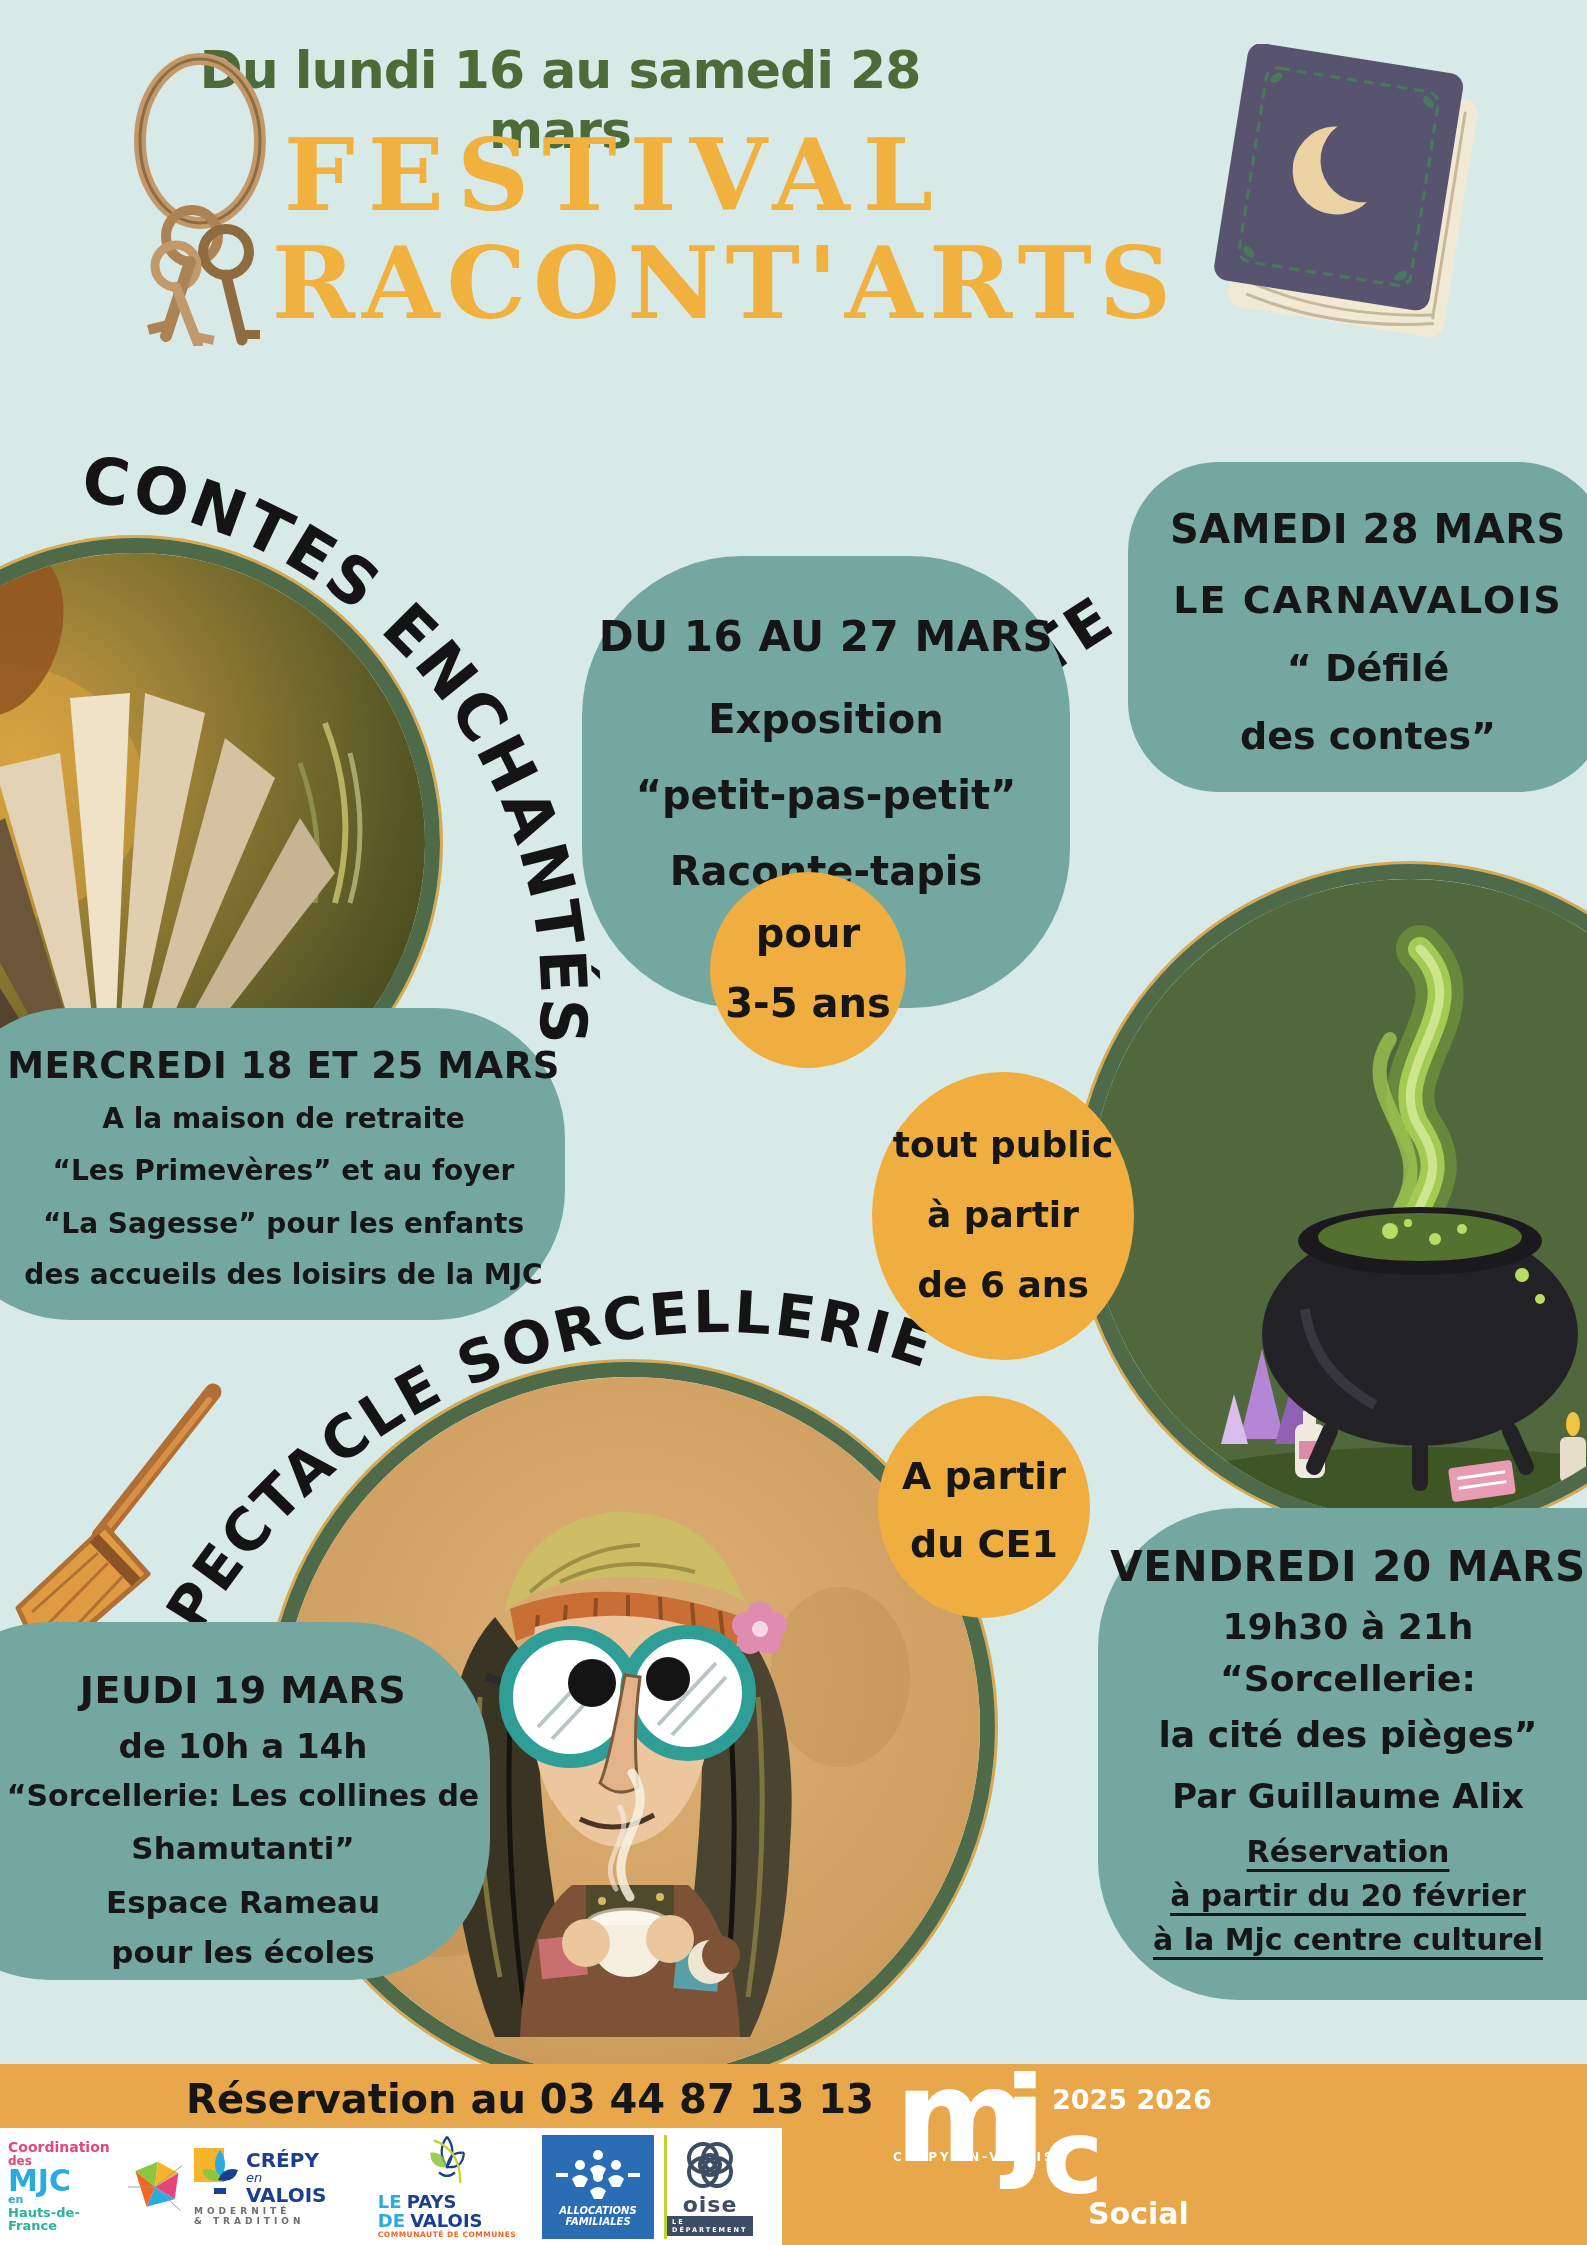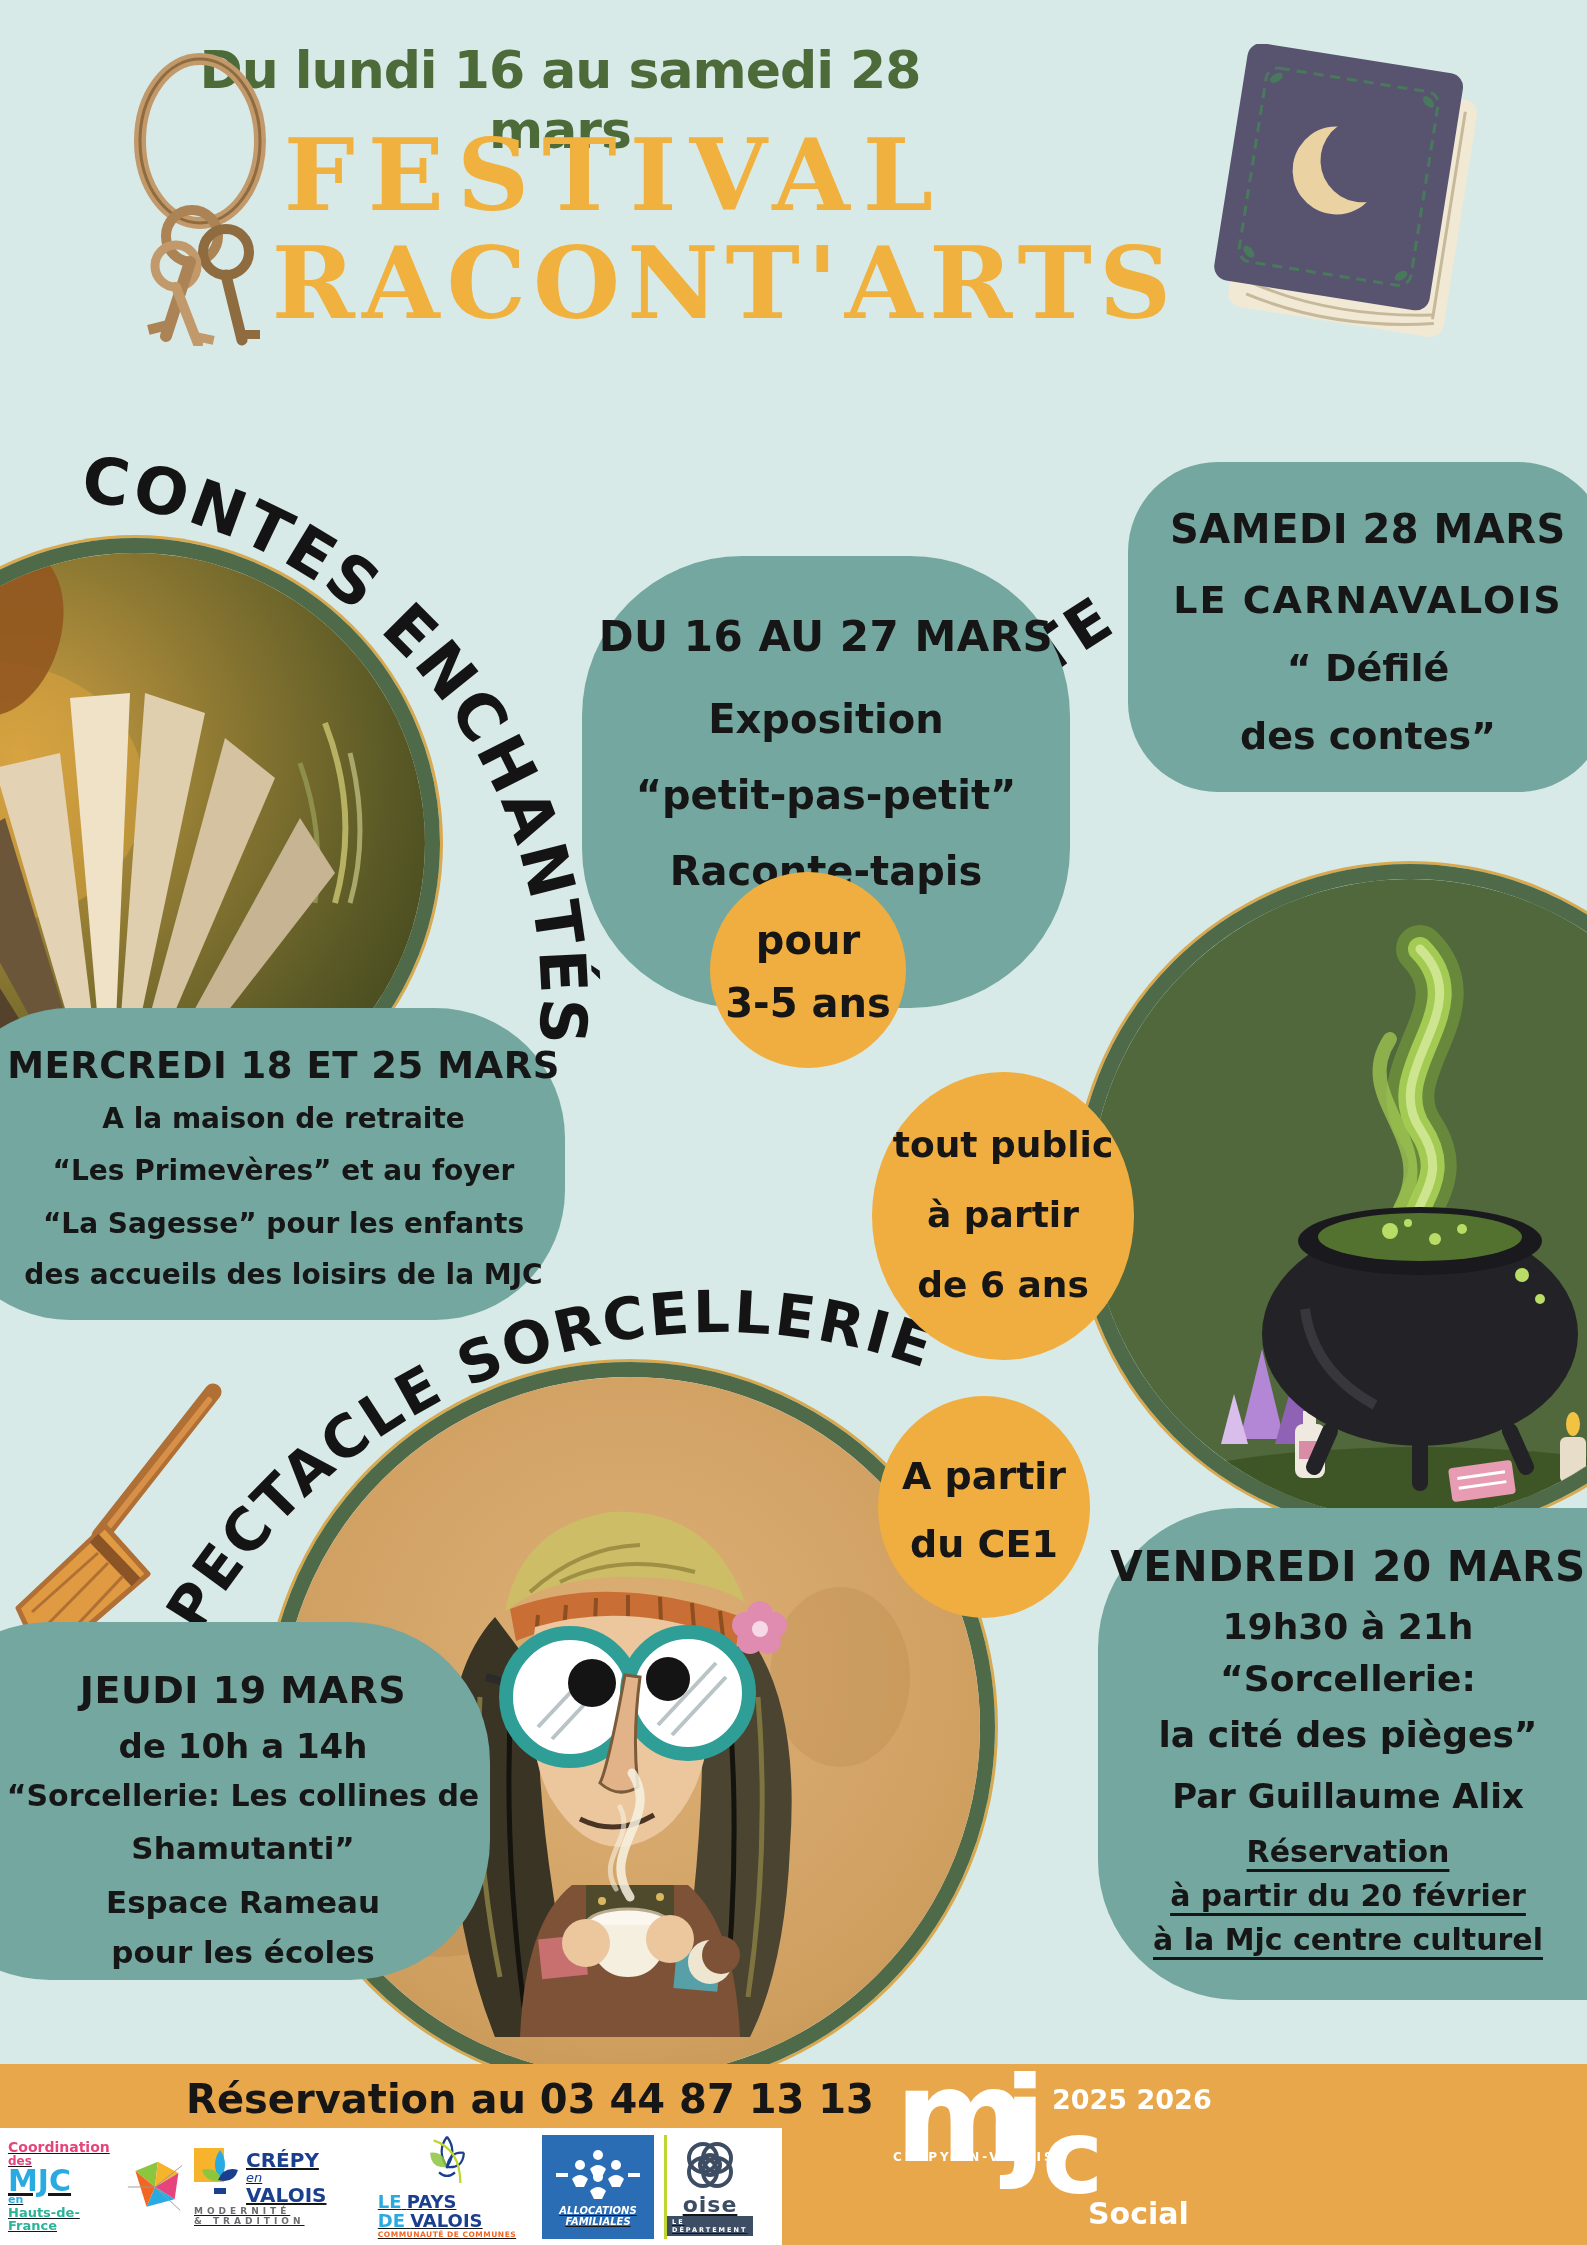--- a/index.html
+++ b/index.html
@@ -41,21 +41,21 @@
   .public6{left:872px;top:1072px;width:262px;height:288px;}
   .ce1{left:878px;top:1396px;width:212px;height:222px;}
   .entree{left:1238px;top:1946px;width:278px;height:84px;}
   .entree .ln{top:0;line-height:84px;font-size:30px;}
   
   .decor{position:absolute;z-index:2;}
   
   .footer-bar{left:0;top:2064px;width:1587px;height:181px;background:#e9a74b;z-index:6;}
   .resa{left:170px;top:2076px;width:720px;text-align:center;font-weight:700;font-size:40px;z-index:7;}
   .logo-strip{left:0;top:2128px;width:782px;height:117px;background:#ffffff;z-index:7;
-    display:flex;align-items:center;gap:10px;padding:4px 8px;box-sizing:border-box;text-decoration:underline;}
+    display:flex;align-items:center;gap:10px;padding:4px 8px;box-sizing:border-box;}
   .logo{display:flex;align-items:center;gap:5px;height:104px;}
   .logo-txt{line-height:1.05;}
   .mjc-m{left:895px;top:2042px;font-size:128px;font-weight:900;letter-spacing:-6px;z-index:7;color:#fff;}
   .mjc-j{left:1004px;top:2050px;font-size:122px;font-weight:900;z-index:7;color:#fff;}
   .mjc-c{left:1042px;top:2096px;font-size:104px;font-weight:900;z-index:7;color:#fff;}
   .mjc-years{left:1052px;top:2084px;font-size:27px;font-weight:700;z-index:8;color:#fff;}
   .mjc-city{left:893px;top:2150px;font-size:12px;font-weight:700;letter-spacing:3px;z-index:8;color:#fff;}
   .mjc-social{left:1088px;top:2196px;font-size:30px;font-weight:700;z-index:8;color:#fff;}
 </style>
 </head>
@@ -303,21 +303,21 @@
     <div class="ln" style="top:98px;font-size:36px;">19h30 à 21h</div>
     <div class="ln" style="top:150px;font-size:36px;">“Sorcellerie:</div>
     <div class="ln" style="top:206px;font-size:36px;">la cité des pièges”</div>
     <div class="ln" style="top:268px;font-size:34px;">Par Guillaume Alix</div>
     <div class="ln u" style="top:326px;font-size:30px;"> Réservation </div>
     <div class="ln u" style="top:370px;font-size:30px;">à partir du 20 février</div>
     <div class="ln u" style="top:414px;font-size:30px;"> à la Mjc centre culturel </div>
   </div>
 
   <div class="badge age35">
-    <div class="ln" style="top:45px;font-size:40px;">pour</div>
+    <div class="ln" style="top:38px;font-size:40px;">pour</div>
     <div class="ln" style="top:108px;font-size:40px;">3-5 ans</div>
   </div>
   <div class="badge public6">
     <div class="ln" style="top:52px;font-size:36px;">tout public</div>
     <div class="ln" style="top:122px;font-size:36px;">à partir</div>
     <div class="ln" style="top:192px;font-size:36px;">de 6 ans</div>
   </div>
   <div class="badge ce1">
     <div class="ln" style="top:58px;font-size:38px;">A partir</div>
     <div class="ln" style="top:126px;font-size:38px;">du CE1</div>

